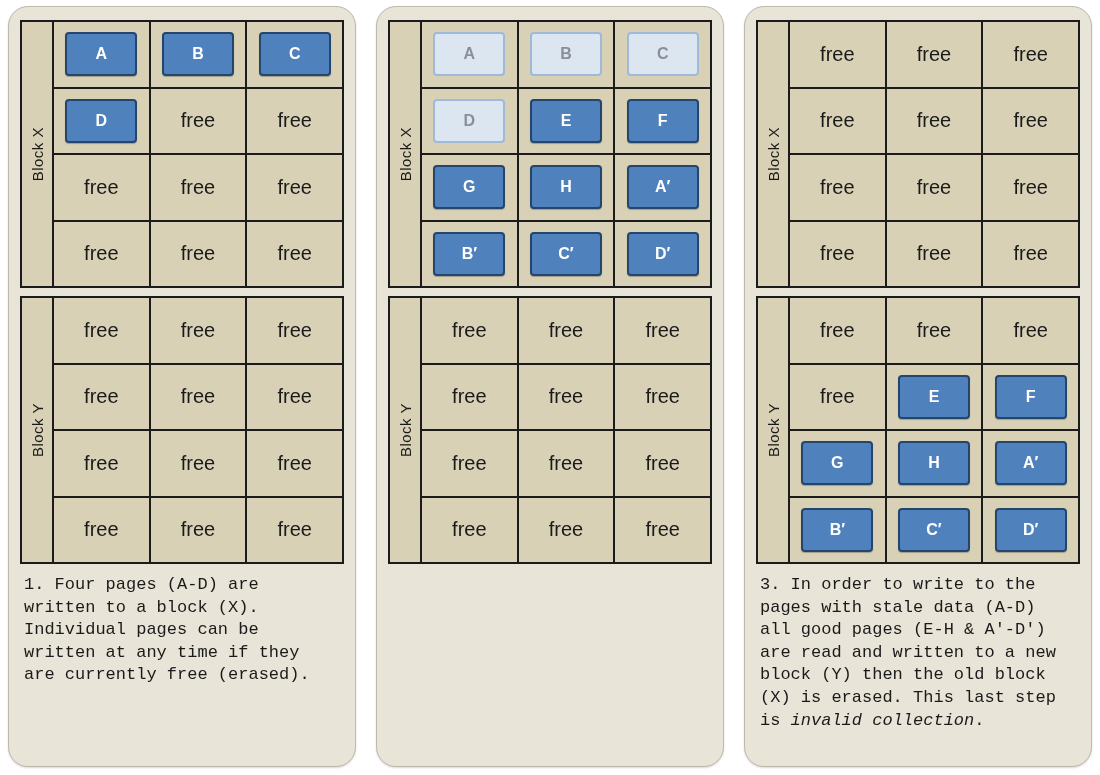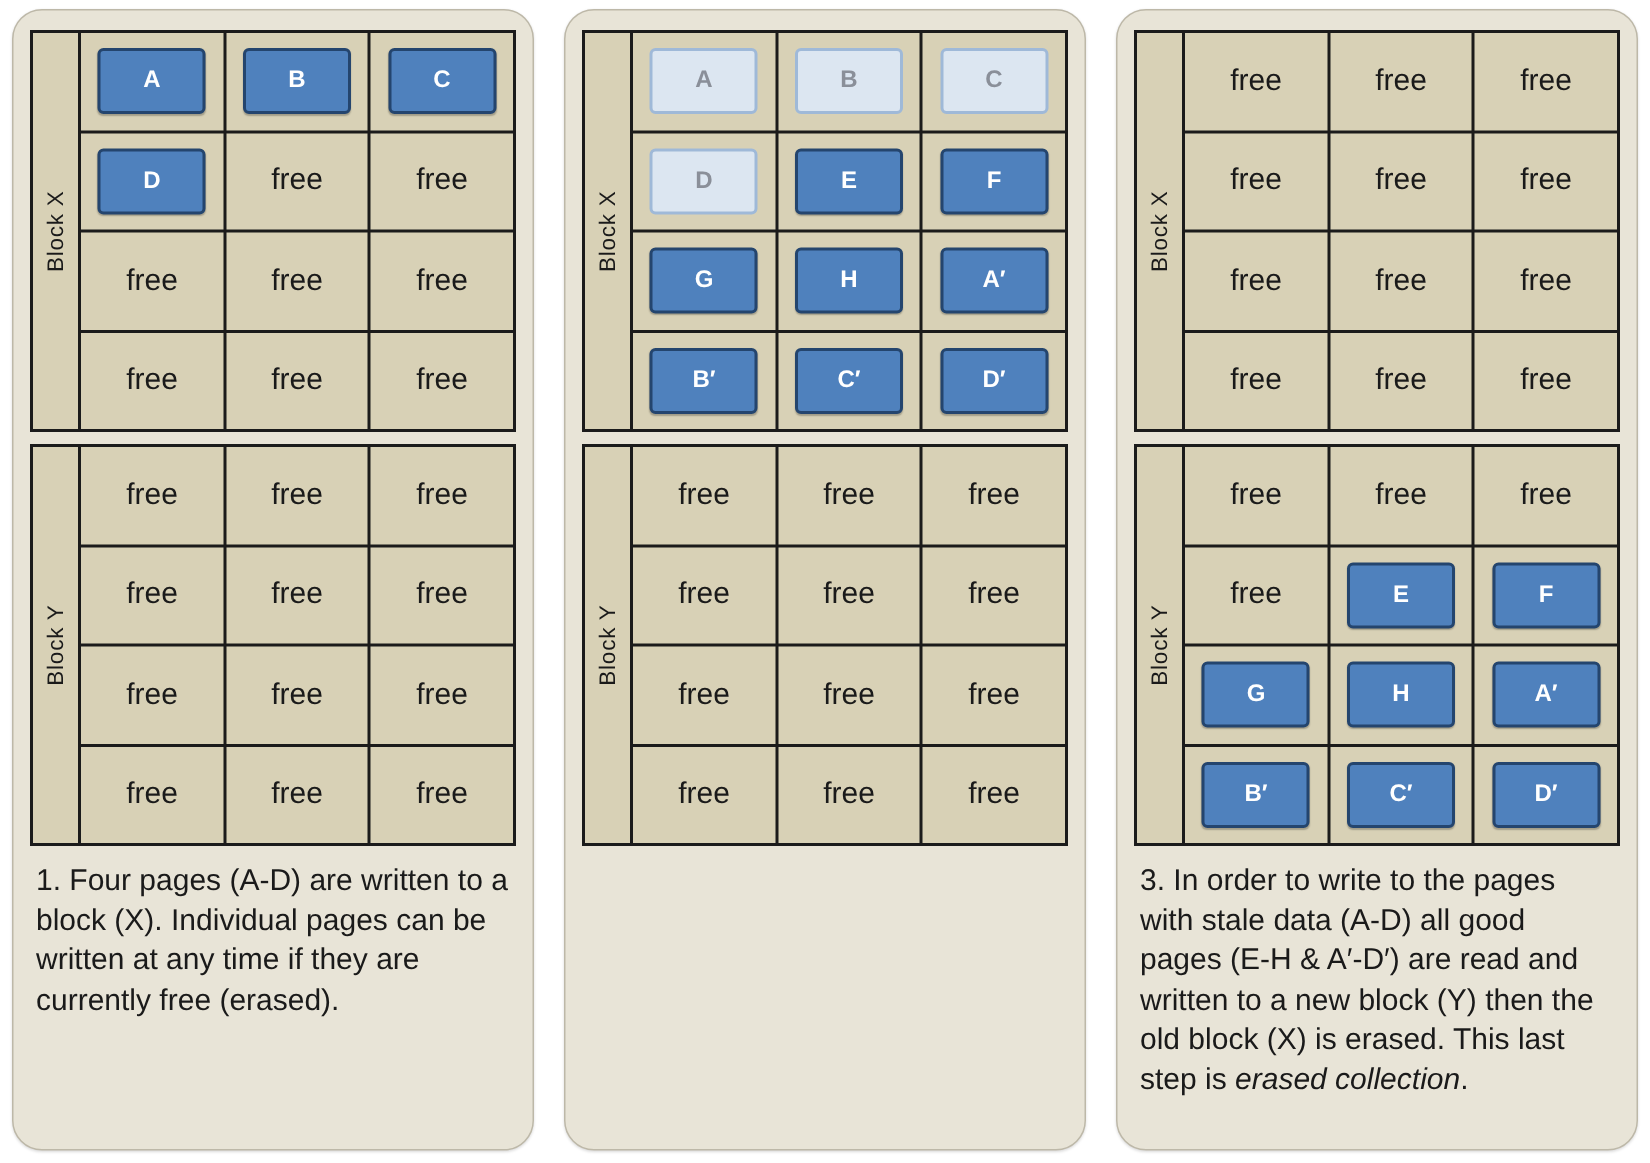--- a/index.html
+++ b/index.html
@@ -88,23 +88,24 @@
     box-shadow: 0 1px 1px rgba(0,0,0,0.25);
   }
   .page.stale {
     background: var(--stale_bg, #dce6f1);
     border: 2px solid var(--stale_border, #9fb9d8);
     color: var(--stale_text, #8a8f99);
   }
   .caption {
     margin-top: 10px;
     padding: 0 4px;
-    font-size: 20px;
+    font-size: 17px;
     line-height: 1.33;
     color: var(--text, #1a1a1a);
+    font-family: Liberation Mono, monospace;
   }
   .caption em { font-style: italic; }
 </style>
 </head>
 <body>
 
 <div class="panels" id="panels">
     <div class="panel">
       <div class="grid">
         <div class="label-col">
@@ -266,15 +267,15 @@
             <div class="page written">B′</div>
           </div>
           <div class="cell">
             <div class="page written">C′</div>
           </div>
           <div class="cell">
             <div class="page written">D′</div>
           </div>
         </div>
       </div>
-      <div class="caption"><span>3. In order to write to the pages with stale data (A-D) all good pages (E-H &amp; A′-D′) are read and written to a new block (Y) then the old block (X) is erased. This last step is </span><em>erased collection</em><span>.</span></div>
+      <div class="caption"><span>3. In order to write to the pages with stale data (A-D) all good pages (E-H &amp; A′-D′) are read and written to a new block (Y) then the old block (X) is erased. This last step is </span><em>invalid collection</em><span>.</span></div>
     </div>
   </div>
 
 </body></html>

